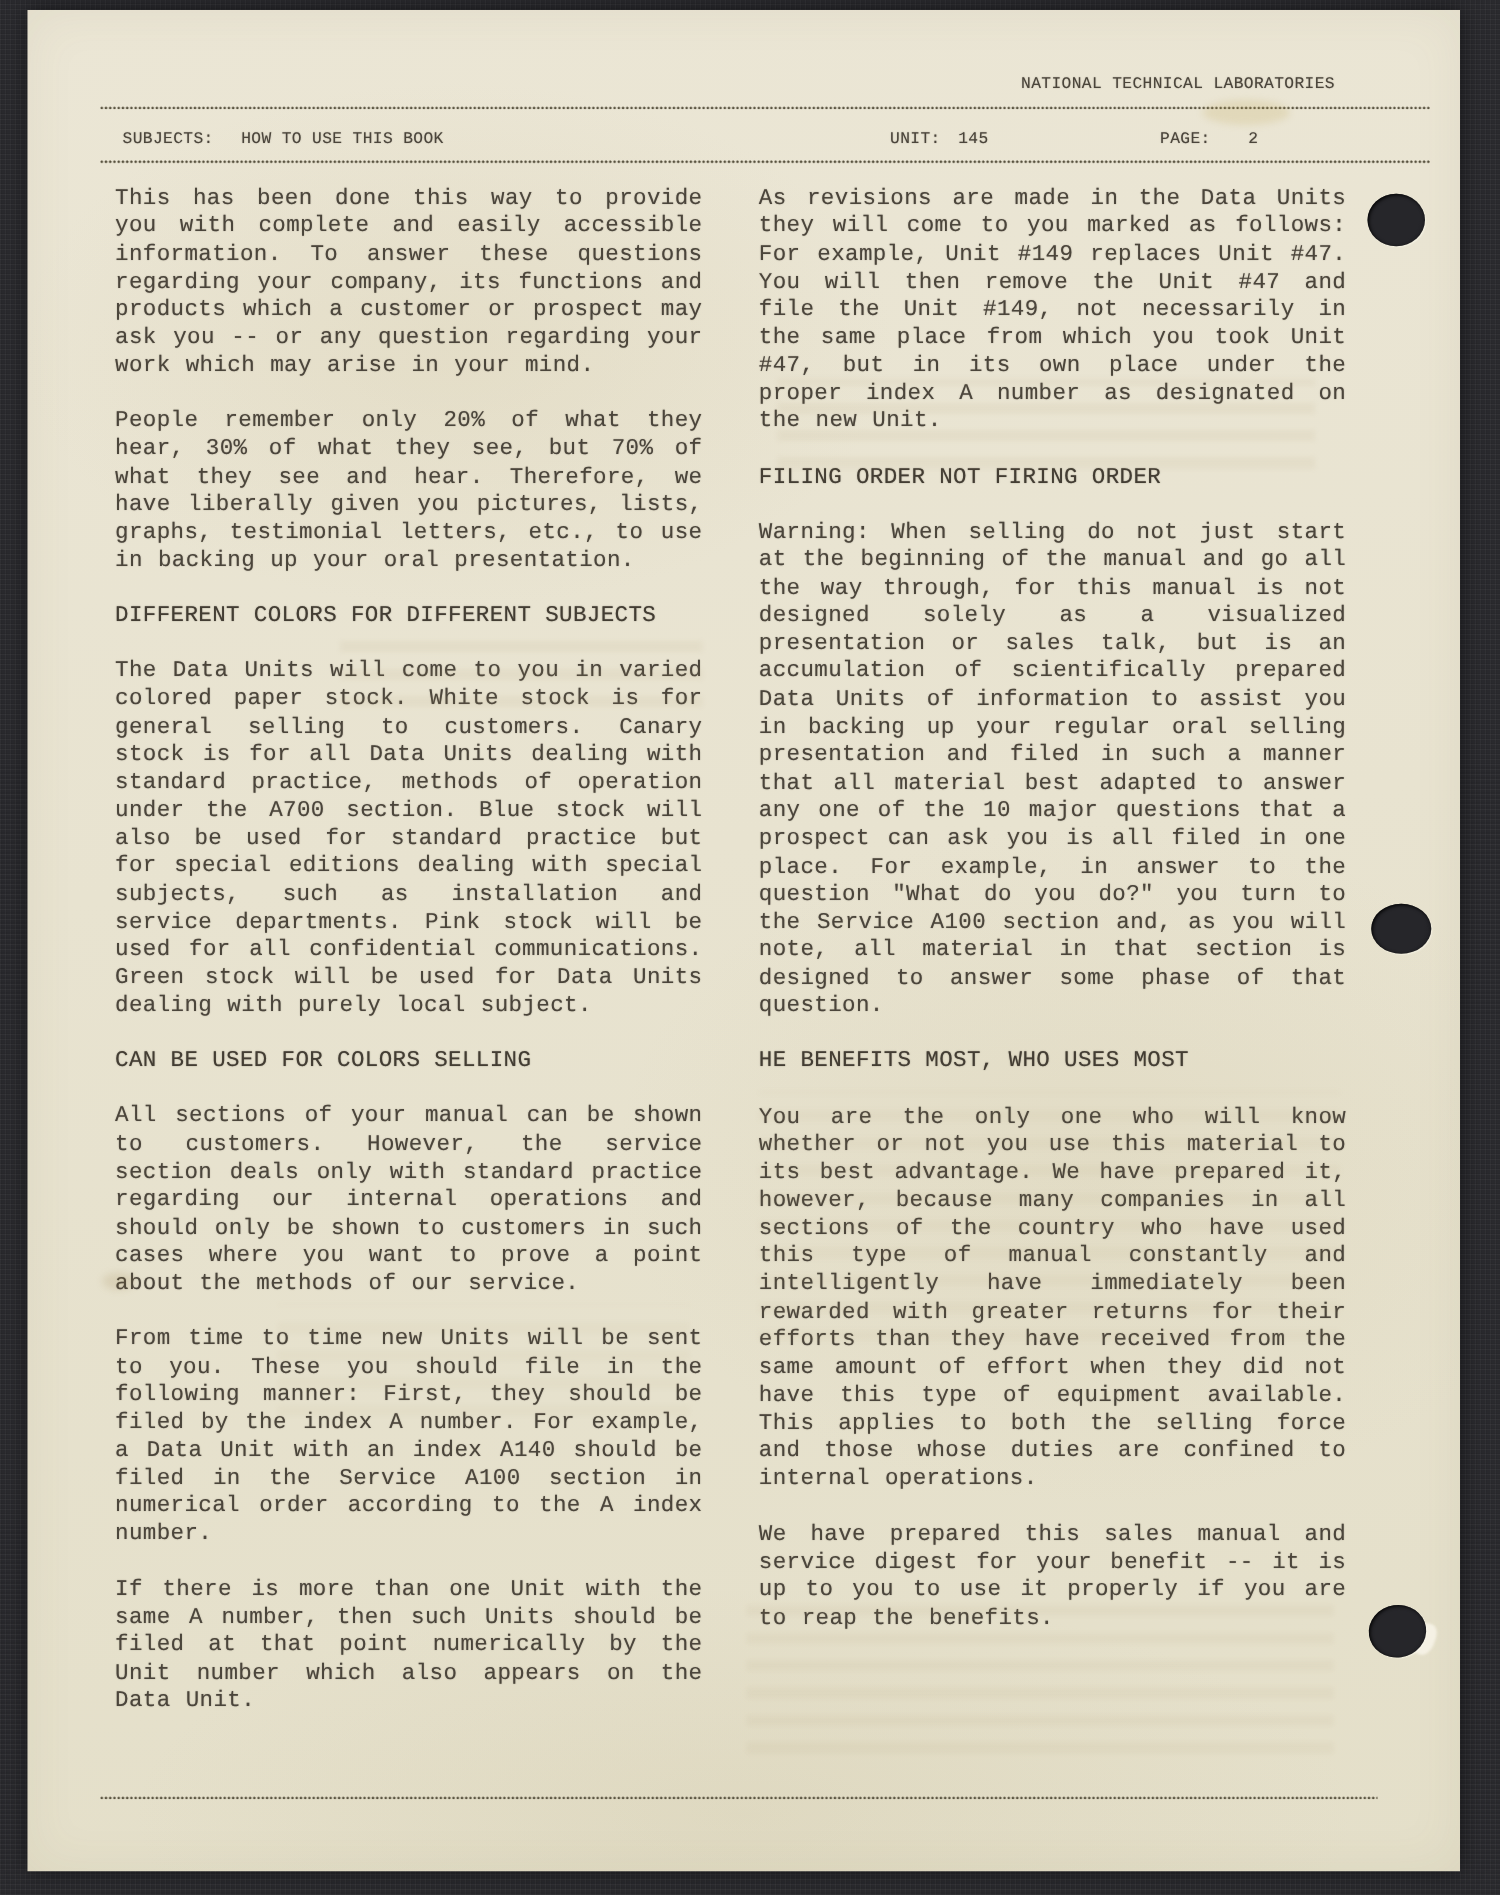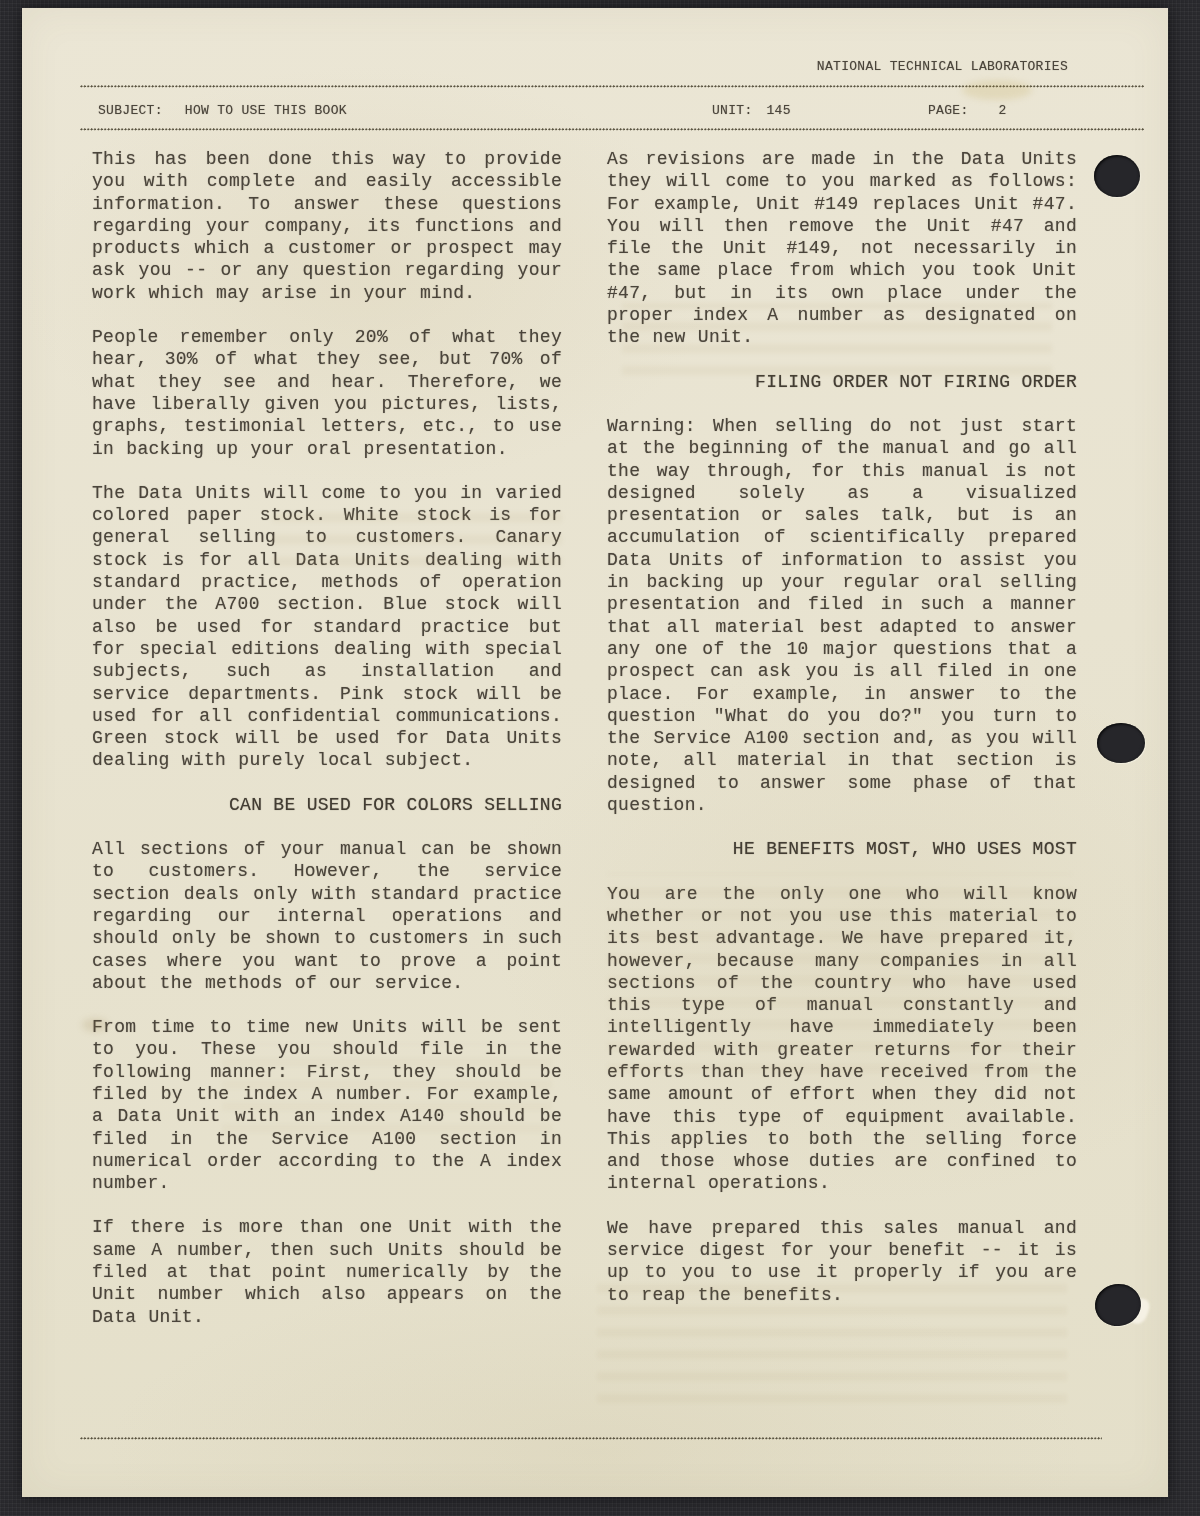--- a/index.html
+++ b/index.html
@@ -49,21 +49,20 @@
 
   #columns {
     position: absolute; left: 70px; top: 140px; width: 985px;
     display: flex; justify-content: space-between; gap: 20px;
   }
   .column { width: 470px; }
   .para, .heading {
     font-size: 18px; line-height: 22.3px; letter-spacing: 0.3px;
     text-shadow: 0 0 1px rgba(58,52,44,0.45);
     margin: 0 0 22px 0;
-    text-align: right;
   }
   .para { text-align: justify; text-align-last: left; word-spacing: 1px; }
   .heading { color: #433d33; text-shadow: 0 0 1px rgba(45,40,32,0.55); }
 
   .punch-hole {
     position: absolute; width: 46px; height: 42px; border-radius: 50%;
     background: radial-gradient(circle at 45% 45%, #26262a 60%, #1d1d21 100%);
     box-shadow: 1px 1px 1px rgba(250,247,235,0.55), inset 1px 1px 3px rgba(0,0,0,0.9);
   }
   #hole-1 { left: 1072px; top: 147px; }
@@ -96,36 +95,37 @@
 
 <div id="stage">
   <div id="paper">
 
     <div id="company-line" class="typed">NATIONAL TECHNICAL LABORATORIES</div>
 
     <div id="rule-top" class="dotted-rule"></div>
 
     <div id="subject-row">
       <span id="subject-group" class="typed">
-        <span>SUBJECT:</span><span id="subject-value">HOW TO USE THIS BOOK</span>
+        <span>SUBJECTS:</span><span id="subject-value">HOW TO USE THIS BOOK</span>
       </span>
       <span id="unit-group" class="typed">
         <span>UNIT:</span><span id="unit-value">145</span>
       </span>
       <span id="page-group" class="typed">
         <span>PAGE:</span><span id="page-value">2</span>
       </span>
     </div>
 
     <div id="rule-mid" class="dotted-rule"></div>
 
     <div id="columns">
       <div class="column">
           <div class="para">This has been done this way to provide you with complete and easily accessible information. To answer these questions regarding your company, its functions and products which a customer or prospect may ask you -- or any question regarding your work which may arise in your mind.</div>
           <div class="para">People remember only 20% of what they hear, 30% of what they see, but 70% of what they see and hear. Therefore, we have liberally given you pictures, lists, graphs, testimonial letters, etc., to use in backing up your oral presentation.</div>
+          <div class="heading">DIFFERENT COLORS FOR DIFFERENT SUBJECTS</div>
           <div class="para">The Data Units will come to you in varied colored paper stock. White stock is for general selling to customers. Canary stock is for all Data Units dealing with standard practice, methods of operation under the A700 section. Blue stock will also be used for standard practice but for special editions dealing with special subjects, such as installation and service departments. Pink stock will be used for all confidential communications. Green stock will be used for Data Units dealing with purely local subject.</div>
           <div class="heading">CAN BE USED FOR COLORS SELLING</div>
           <div class="para">All sections of your manual can be shown to customers. However, the service section deals only with standard practice regarding our internal operations and should only be shown to customers in such cases where you want to prove a point about the methods of our service.</div>
           <div class="para">From time to time new Units will be sent to you. These you should file in the following manner: First, they should be filed by the index A number. For example, a Data Unit with an index A140 should be filed in the Service A100 section in numerical order according to the A index number.</div>
           <div class="para">If there is more than one Unit with the same A number, then such Units should be filed at that point numerically by the Unit number which also appears on the Data Unit.</div>
         </div>
       <div class="column">
           <div class="para">As revisions are made in the Data Units they will come to you marked as follows: For example, Unit #149 replaces Unit #47. You will then remove the Unit #47 and file the Unit #149, not necessarily in the same place from which you took Unit #47, but in its own place under the proper index A number as designated on the new Unit.</div>
           <div class="heading">FILING ORDER NOT FIRING ORDER</div>
           <div class="para">Warning: When selling do not just start at the beginning of the manual and go all the way through, for this manual is not designed solely as a visualized presentation or sales talk, but is an accumulation of scientifically prepared Data Units of information to assist you in backing up your regular oral selling presentation and filed in such a manner that all material best adapted to answer any one of the 10 major questions that a prospect can ask you is all filed in one place. For example, in answer to the question "What do you do?" you turn to the Service A100 section and, as you will note, all material in that section is designed to answer some phase of that question.</div>

